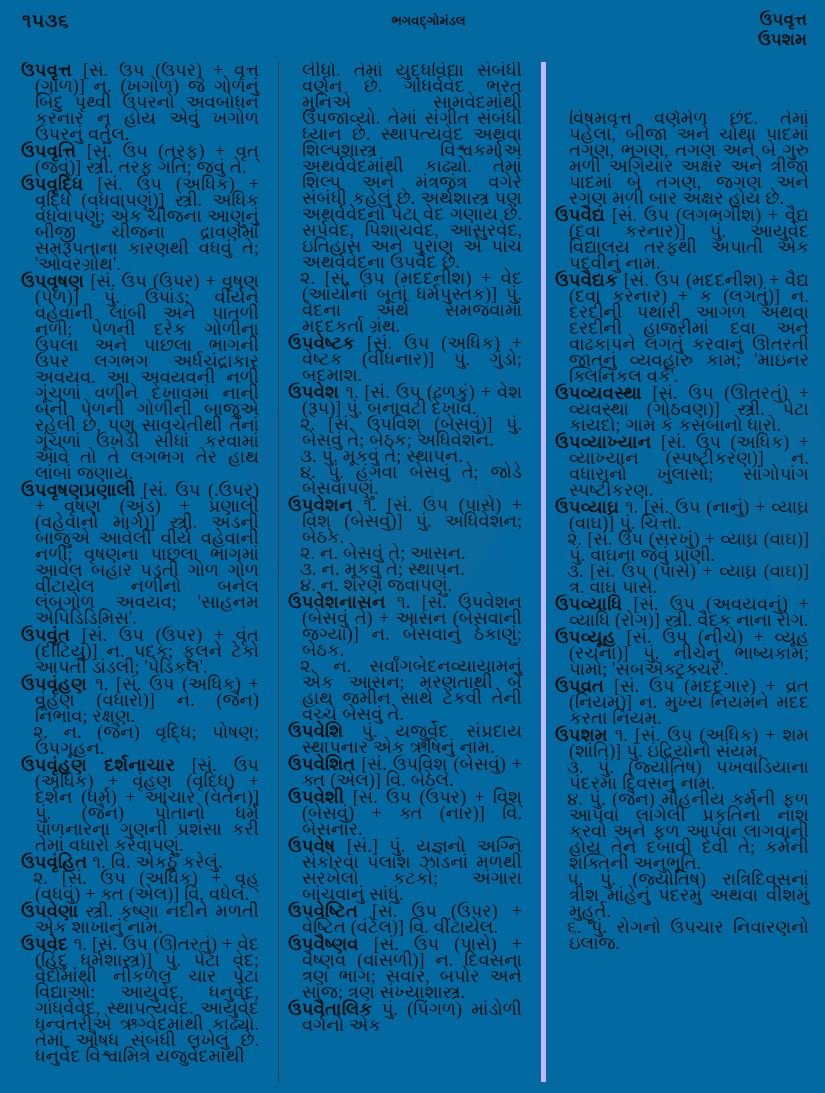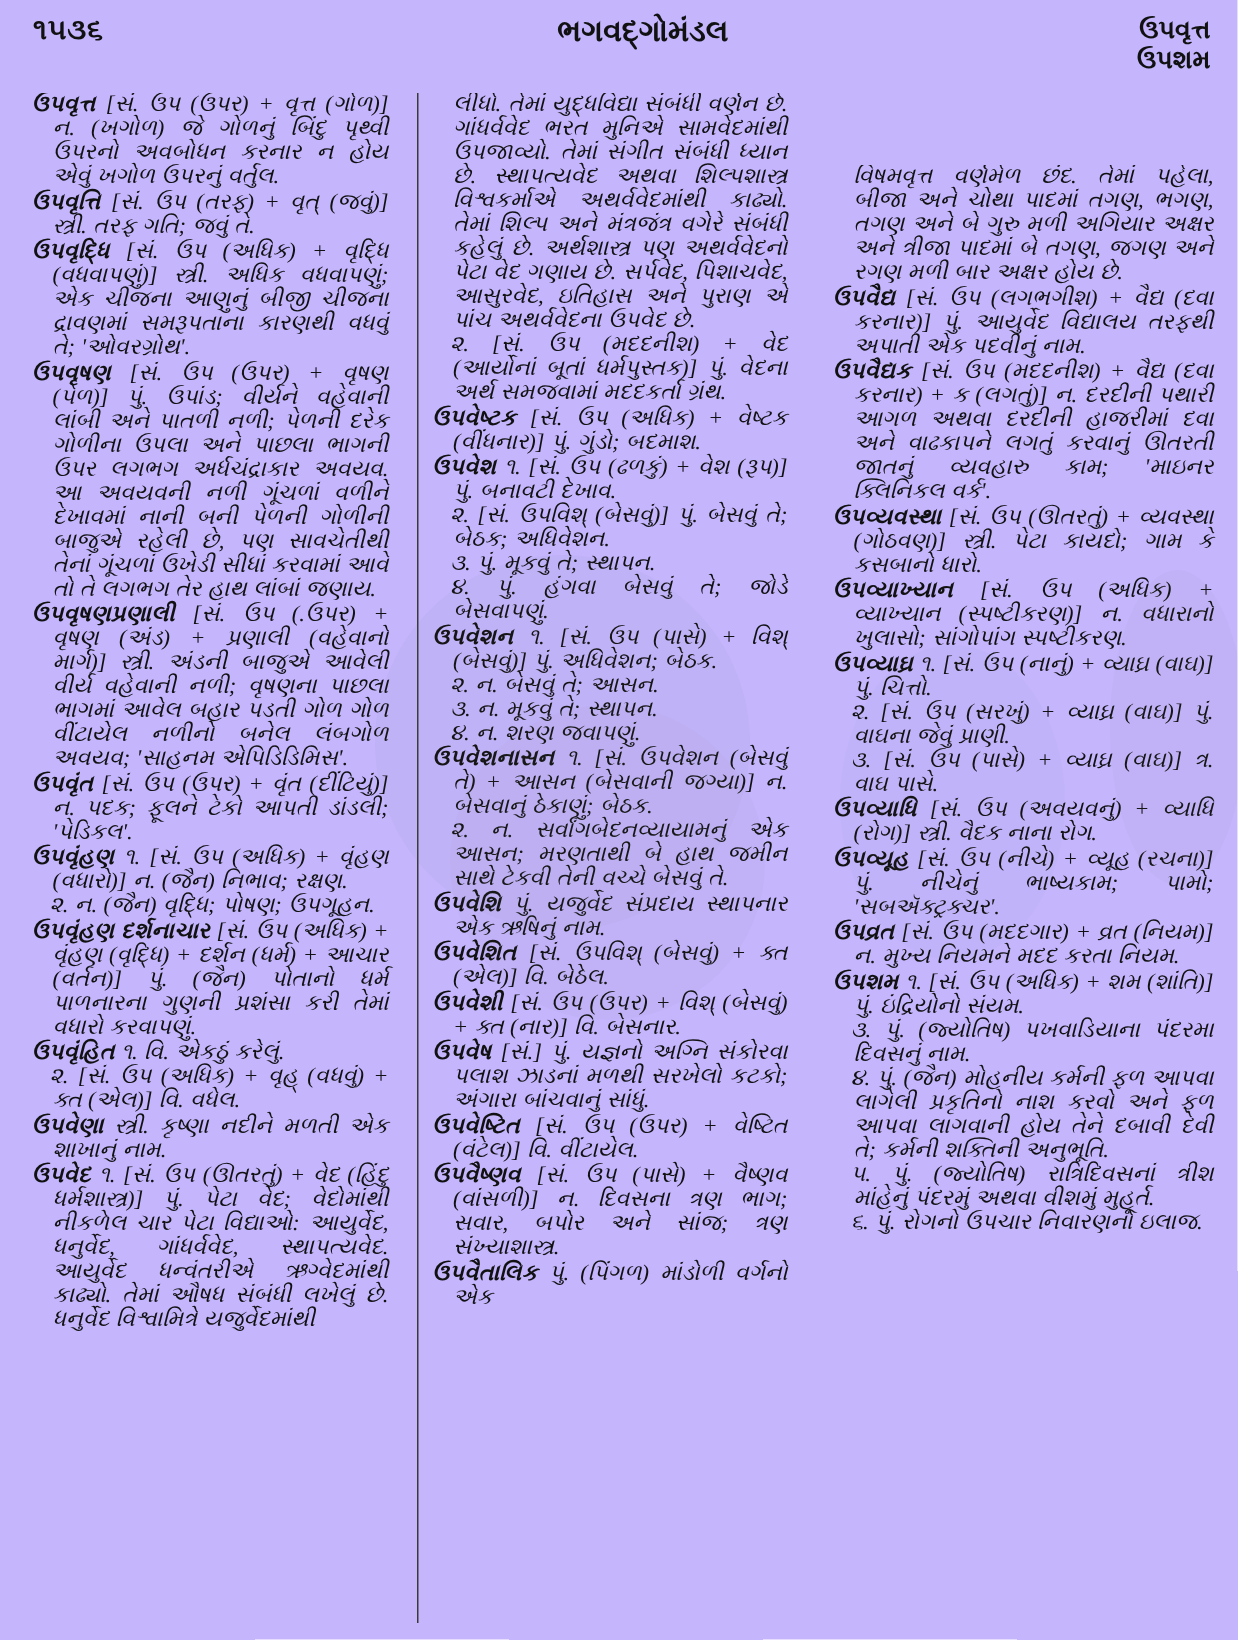--- a/index.html
+++ b/index.html
@@ -15,21 +15,21 @@
     position: relative;
     overflow: hidden;
   }
 
   .page {
     position: relative;
     width: 825px;
     height: 1093px;
     box-sizing: border-box;
     padding: 10px 12px 8px 12px;
-    background: #c4b5fd;
+    background: #0369a1;
   }
 
   
   .scan-blotch {
     position: absolute;
     border-radius: 50%;
     background: rgba(120,120,120,0.045);
     pointer-events: none;
   }
   .blotch-a { left: 250px; top: 370px; width: 250px; height: 250px; }
@@ -47,21 +47,21 @@
     box-sizing: border-box;
   }
   .header-left {
     font-weight: bold;
     font-size: 19px;
     line-height: 22px;
     letter-spacing: 0.5px;
   }
   .header-center {
     font-weight: bold;
-    font-size: 20px;
+    font-size: 13px;
     line-height: 22px;
     margin-left: 30px;
   }
   .header-right {
     text-align: right;
     font-weight: bold;
     font-size: 17px;
     line-height: 20px;
   }
   .header-right div { display: block; }
@@ -70,29 +70,28 @@
   .columns {
     display: flex;
     width: 801px;
     height: 1020px;
     box-sizing: border-box;
   }
   .column {
     box-sizing: border-box;
     width: 267px;
     padding: 0 19px 0 9px;
-    font-size: 15px;
+    font-size: 18px;
     line-height: 16.0px;
     text-align: justify;
     text-justify: inter-word;
     overflow: hidden;
-    font-style: italic;
   }
   .col-1 { border-right: 1px solid #3a3a3a; }
-  .col-2 { border-right: 2px solid #c4b5fd; }
+  .col-2 { border-right: 5px solid #c4b5fd; }
   .col-3 { padding-right: 4px; margin-top: 48px; }
 
   
   .entry {
     margin: 0 0 1px 0;
     padding: 0;
   }
   .entry-line {
     margin: 0;
     padding: 0 0 0 14px;

